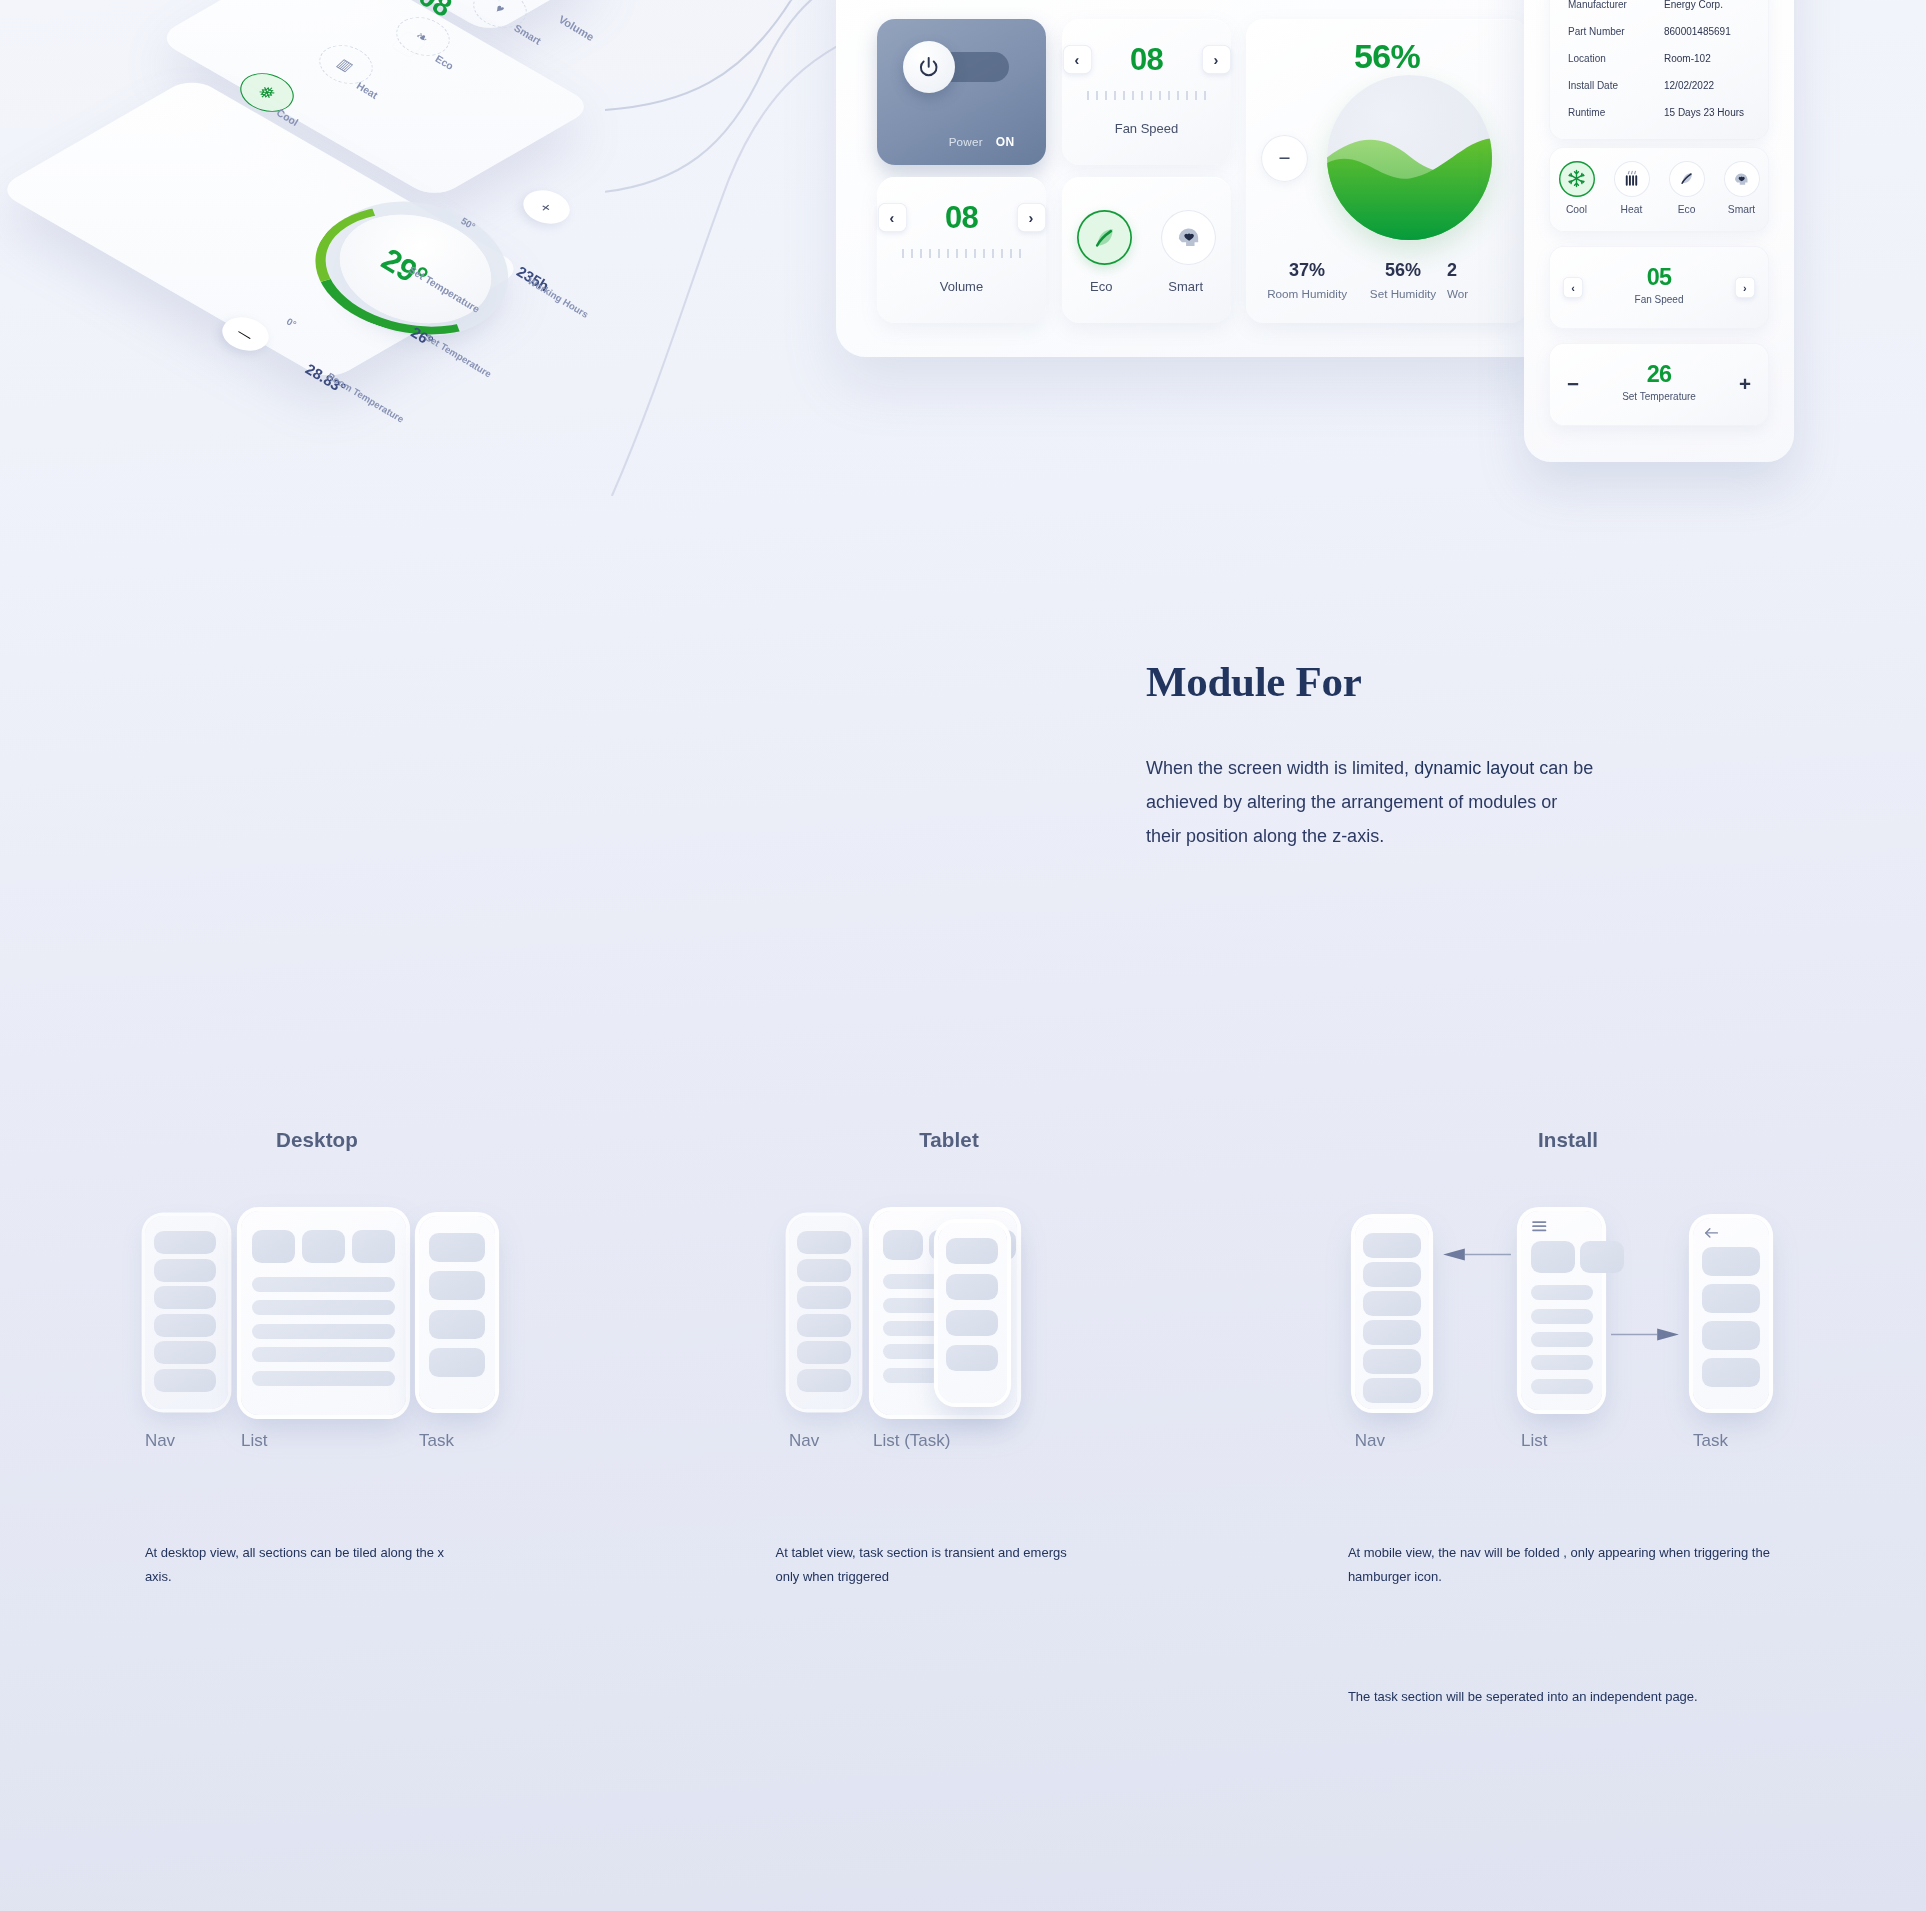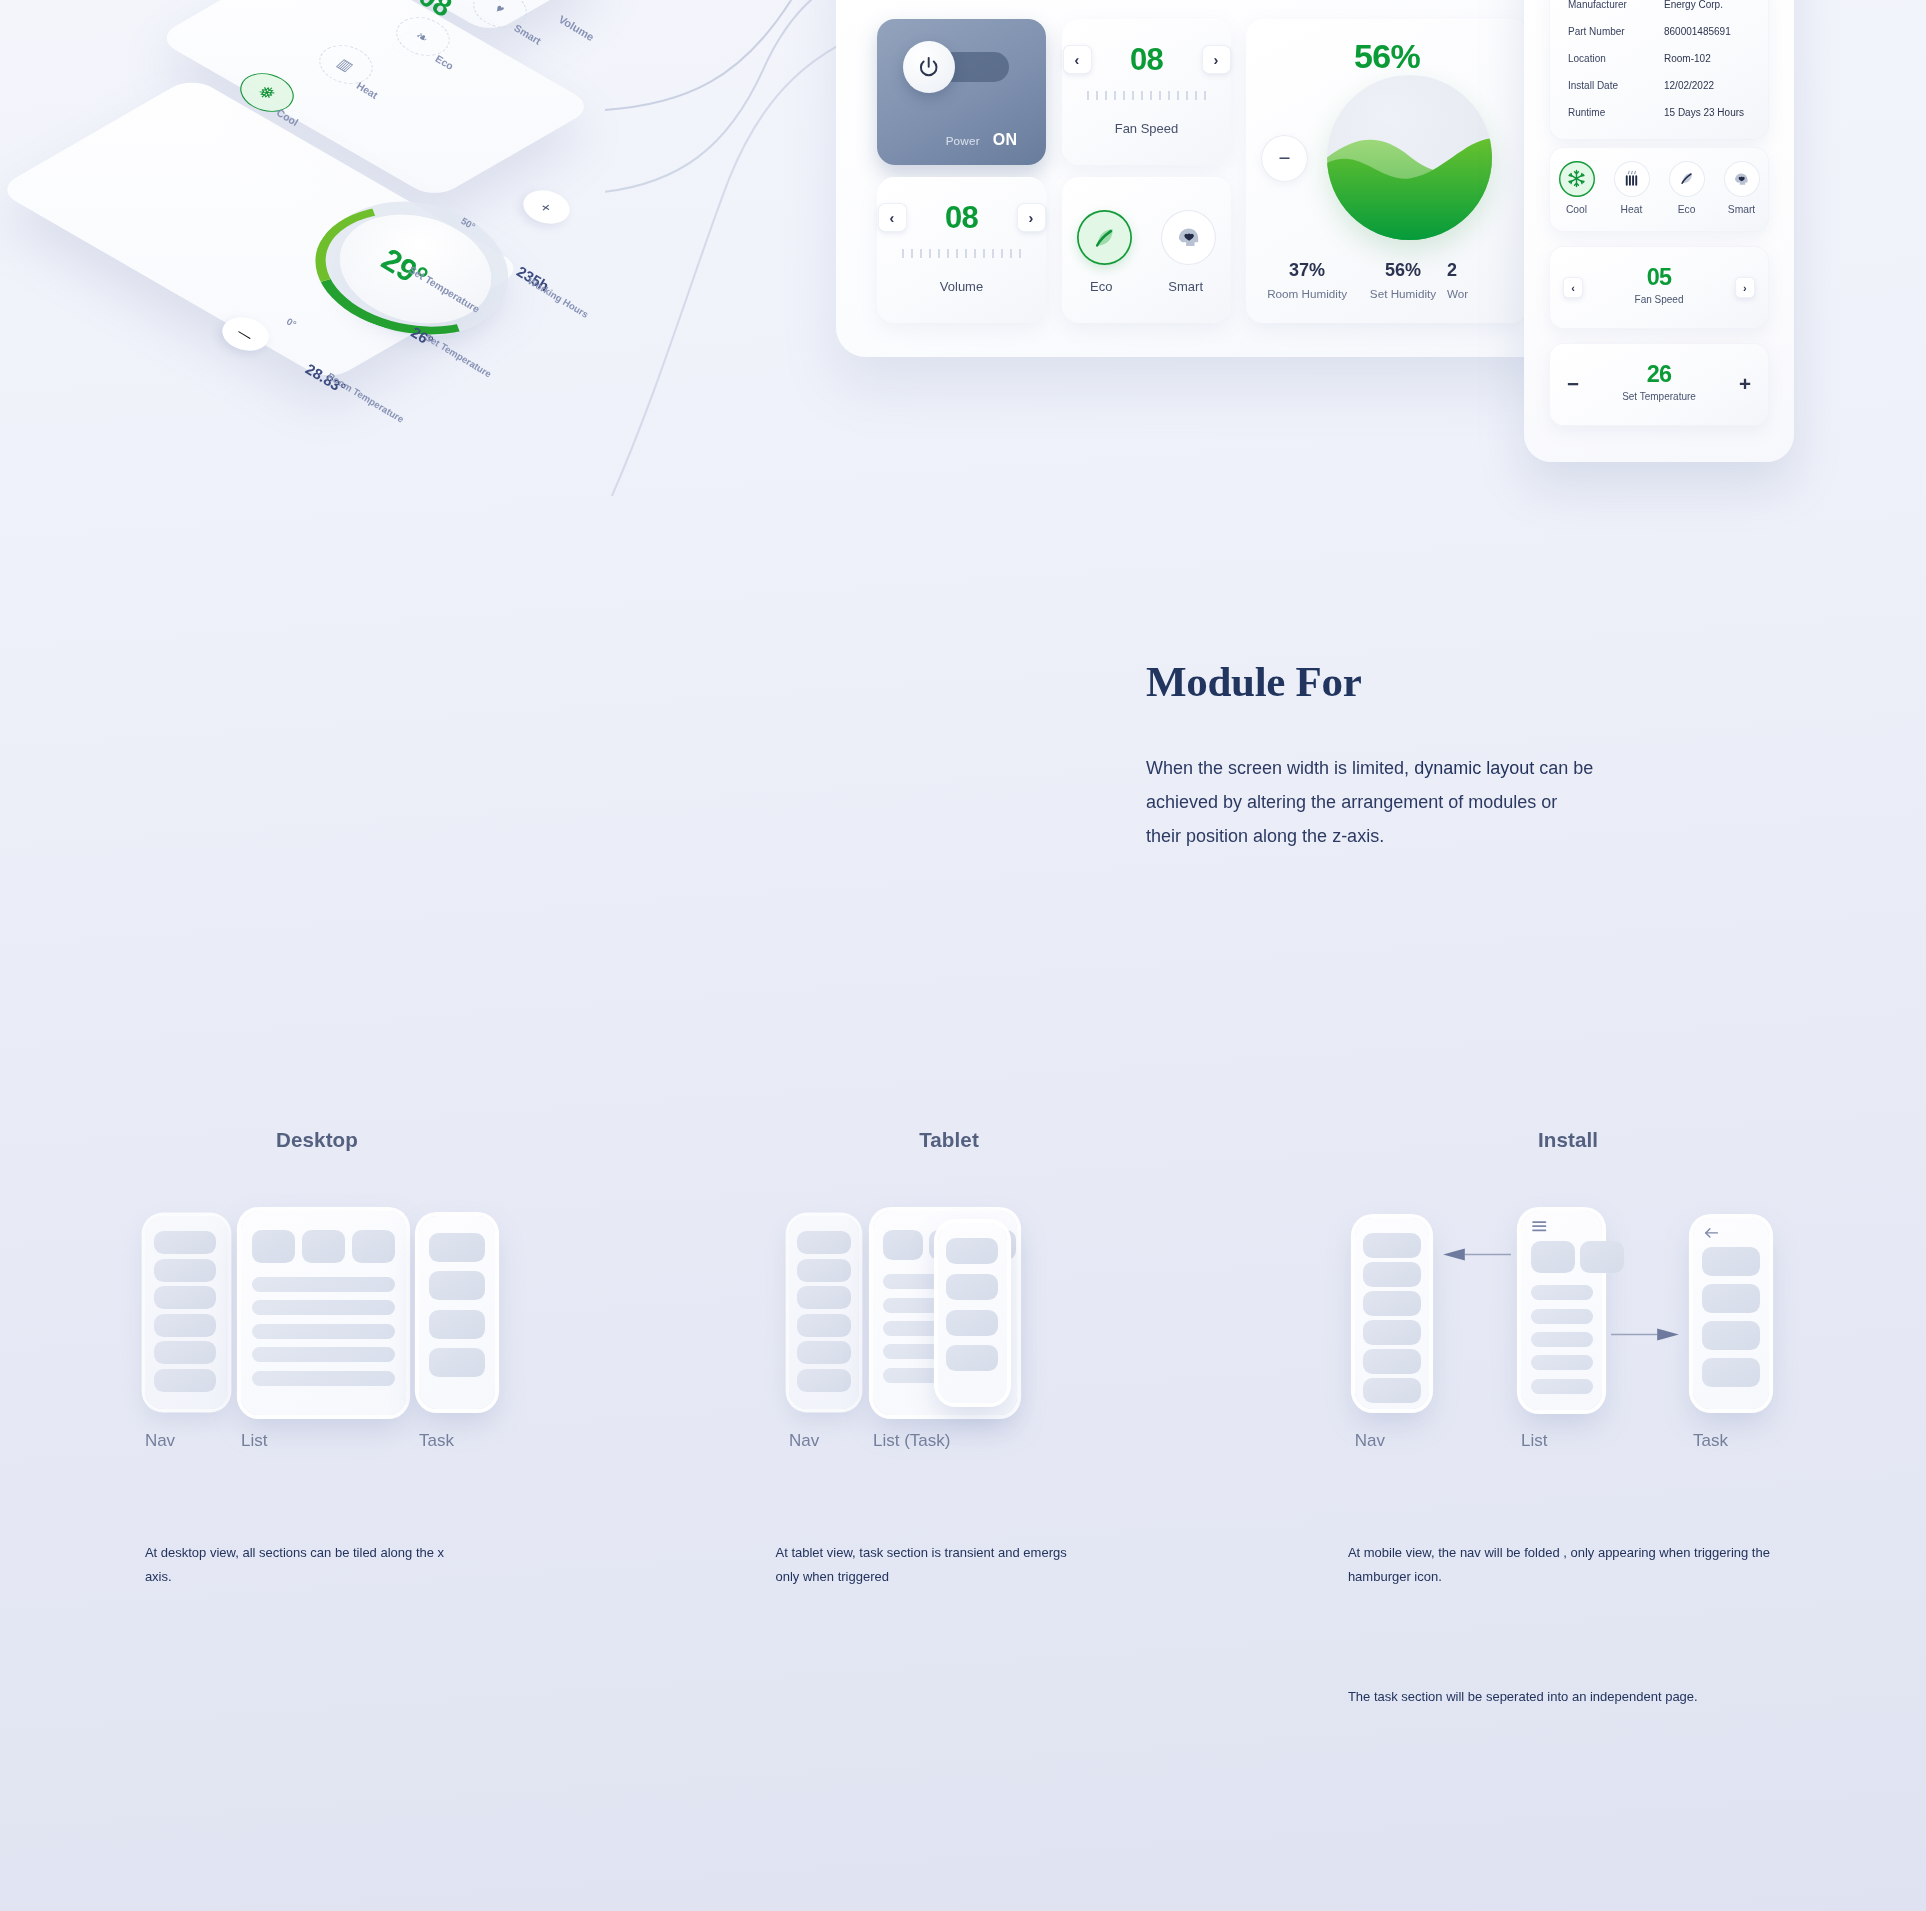--- a/index.html
+++ b/index.html
@@ -51,21 +51,21 @@
     background: rgba(70,88,118,.62);
   }
   .pw-knob {
     position:absolute; left:26px; top:22px; width:52px; height:52px; border-radius:50%;
     background: radial-gradient(circle at 34% 28%, #ffffff 0%, #f1f4f8 70%, #e4e9f0 100%);
     box-shadow: 0 5.5px 12.4px rgba(60,78,112,.32);
     display:flex; align-items:center; justify-content:center;
   }
   .pw-meta { position:absolute; left:0; right:0; bottom:16.5px; text-align:center; }
   .pw-meta .k { color:#dbe2ee; font-size:11.7px; letter-spacing:0.2px;padding-left:40px; }
-  .pw-meta .v { color:#ffffff; font-weight:700; font-size:16px; margin-left:13px; letter-spacing:0.3px; }
+  .pw-meta .v { color:#ffffff; font-weight:700; font-size:12px; margin-left:13px; letter-spacing:0.3px; }
 
   .step-row { position:absolute; left:0; right:0; top:25px; display:flex; align-items:center; justify-content:center; gap:27.5px; }
   .chev {
     width:29px; height:29px; border-radius:7.6px; background:#fff;
     box-shadow: 0 2.1px 5.5px rgba(130,145,190,.16), 0 0 0 0.7px rgba(200,210,230,.45) inset;
     display:flex; align-items:center; justify-content:center; color:#2c3550; font-size:14.4px; font-weight:700;
   }
   .num-green { color:#0a9b37; font-weight:800; font-size:31px; letter-spacing:-0.7px; line-height:1; min-width:55px; text-align:center; }
   .ticks { position:absolute; left:0; right:0; top:72px; display:flex; justify-content:center; gap:7.6px; }
   .ticks i { display:block; width:1.4px; height:9px; background:#d4dae7; }

